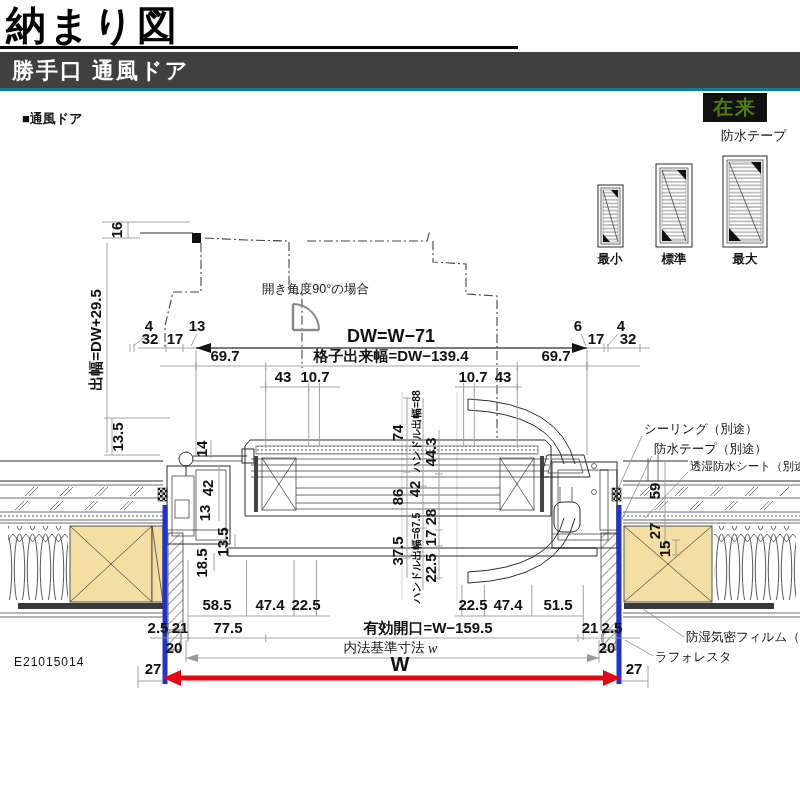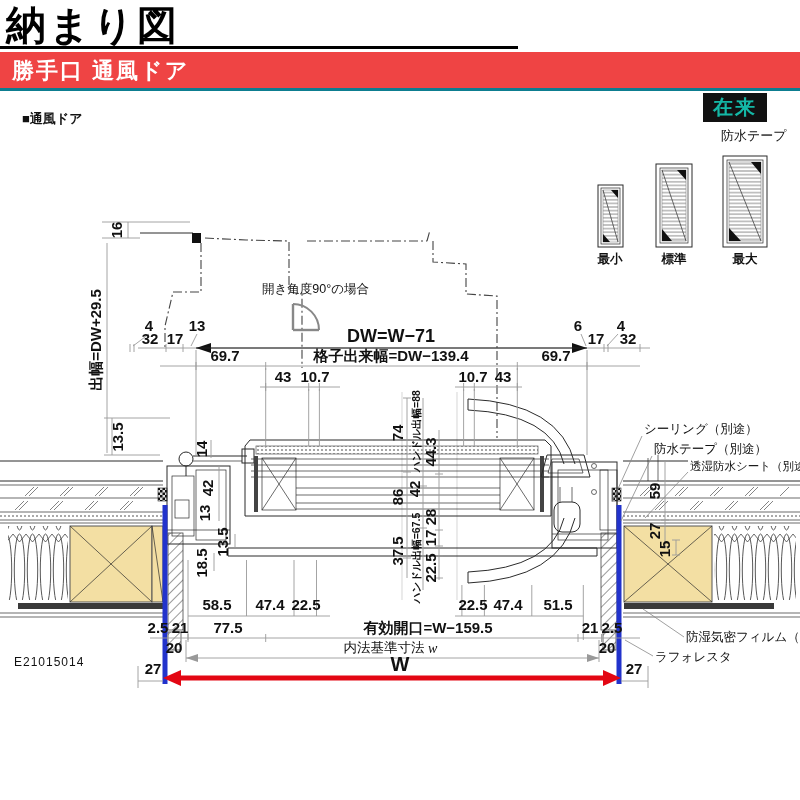--- a/index.html
+++ b/index.html
@@ -1,24 +1,24 @@
 <!DOCTYPE html>
 <html><head>
 <meta charset="utf-8">
 <style>
   html,body{margin:0;padding:0;}
   body{width:800px;height:800px;position:relative;background:#fff;
        font-family:"Liberation Sans",sans-serif;overflow:hidden;}
   .abs{position:absolute;}
   #page-title{left:6px;top:-2px;font-size:40px;font-weight:800;color:#000;letter-spacing:3px;}
   #title-rule{left:0;top:46px;width:518px;height:3px;background:#000;}
-  #teal-bar{left:0;top:52px;width:800px;height:36px;background:#ef4444;border-bottom:3px solid #0d7d90;}
+  #teal-bar{left:0;top:52px;width:800px;height:36px;background:#404040;border-bottom:3px solid #0d7d90;}
   #teal-bar span{display:block;color:#fff;font-size:22px;font-weight:700;padding:4px 0 0 12px;letter-spacing:2px;}
   #section-label{left:22px;top:110px;font-size:13px;font-weight:700;color:#111;}
-  #method-badge{left:703px;top:93px;width:64px;height:29px;background:#111;color:#14b8a6;
+  #method-badge{left:703px;top:93px;width:64px;height:29px;background:#111;color:#4d7c0f;
         font-size:20px;font-weight:700;text-align:center;line-height:29px;letter-spacing:2px;}
   #view-label{left:721px;top:127px;font-size:13px;color:#111;}
   svg text{fill:#111;}
   .ln{stroke:#2b2b2b;stroke-width:1;fill:none;}
   .lt{stroke:#2b2b2b;stroke-width:.7;fill:none;}
   .dim{stroke:#9a9a9a;stroke-width:.9;fill:none;}
   .guide{stroke:#c4c4c4;stroke-width:.7;fill:none;}
   .dd{stroke:#444;stroke-width:1.1;fill:none;stroke-dasharray:9 3 2 3;}
   .dt{font-size:15px;font-weight:600;}
   .dtb{font-size:18px;font-weight:700;}

